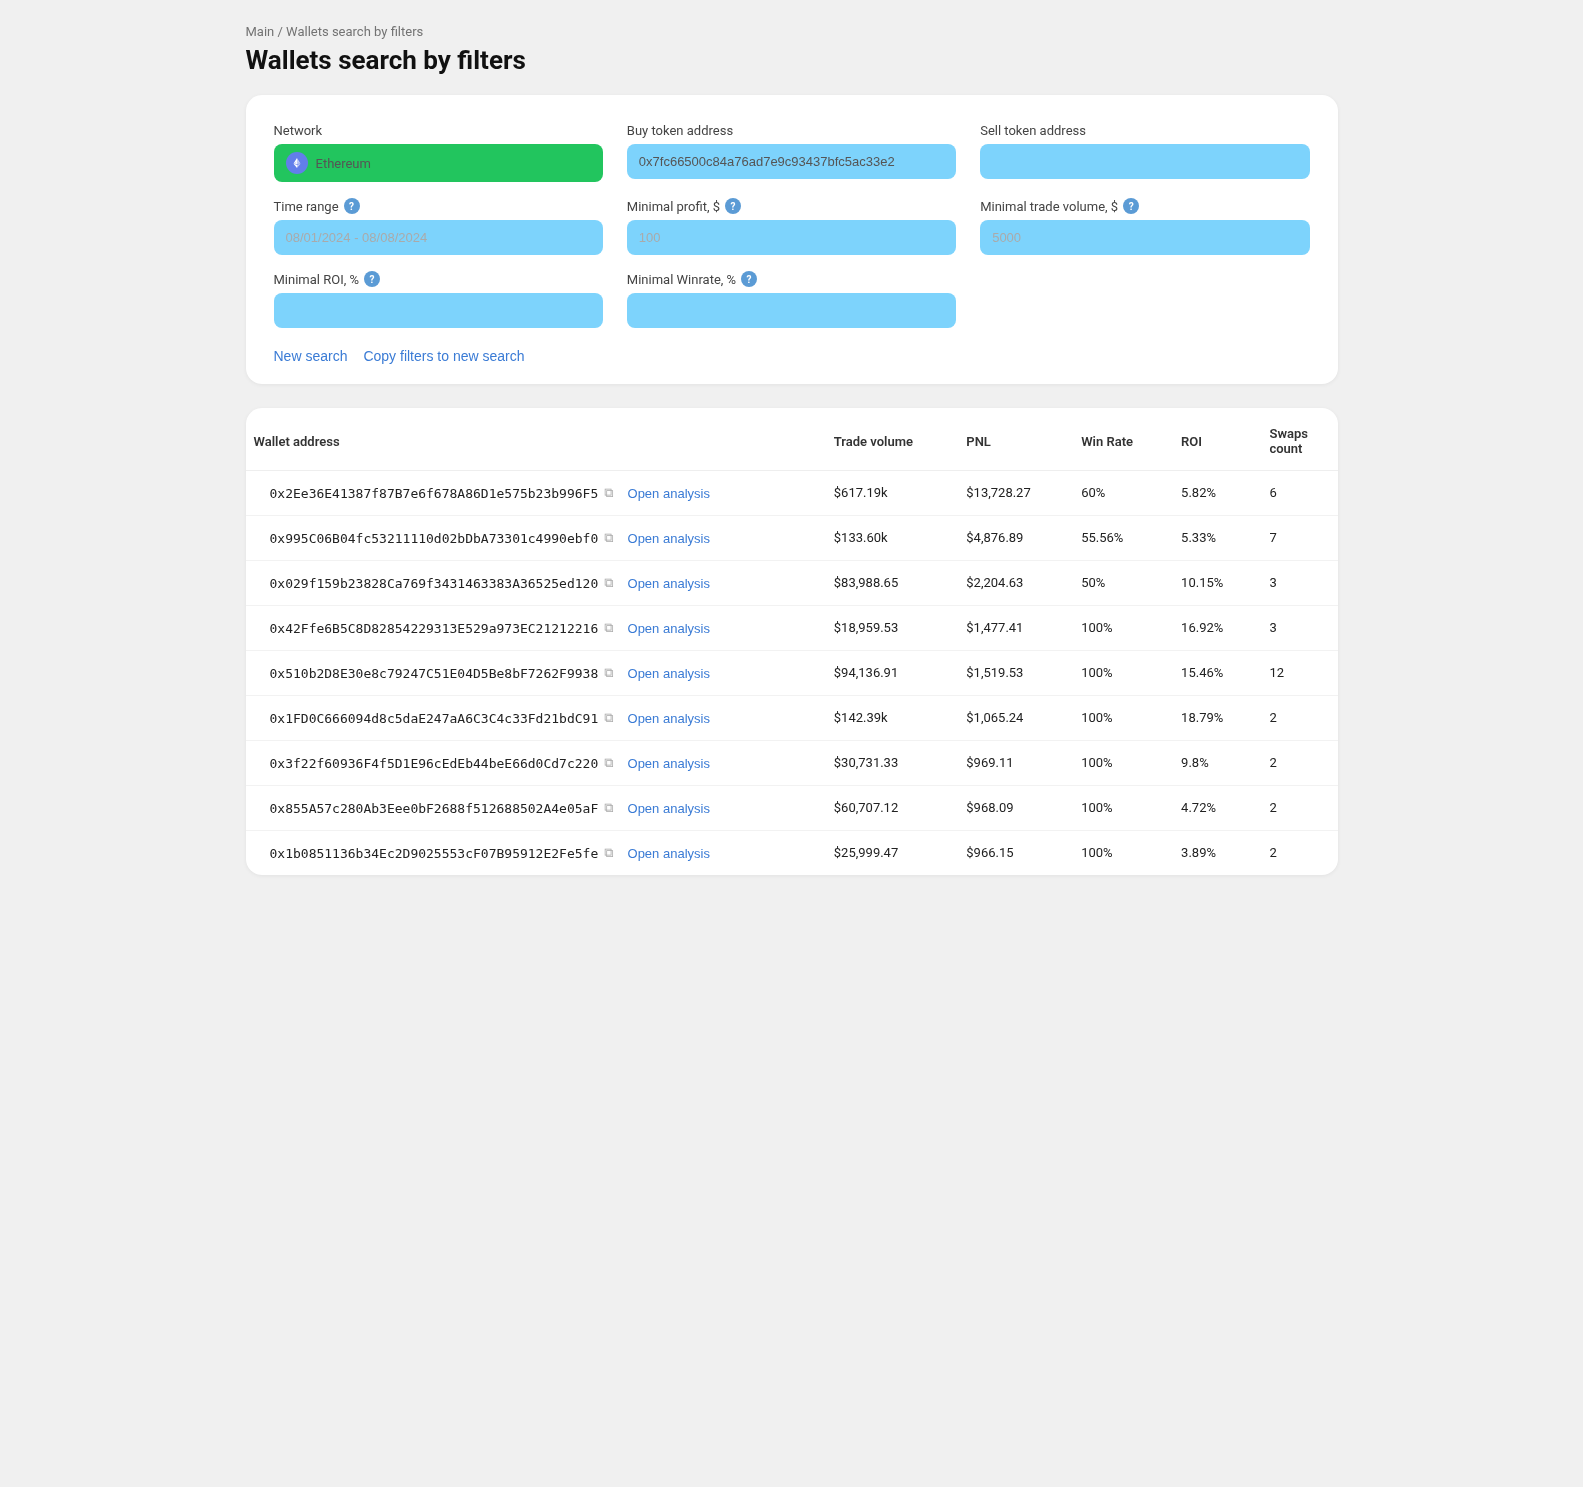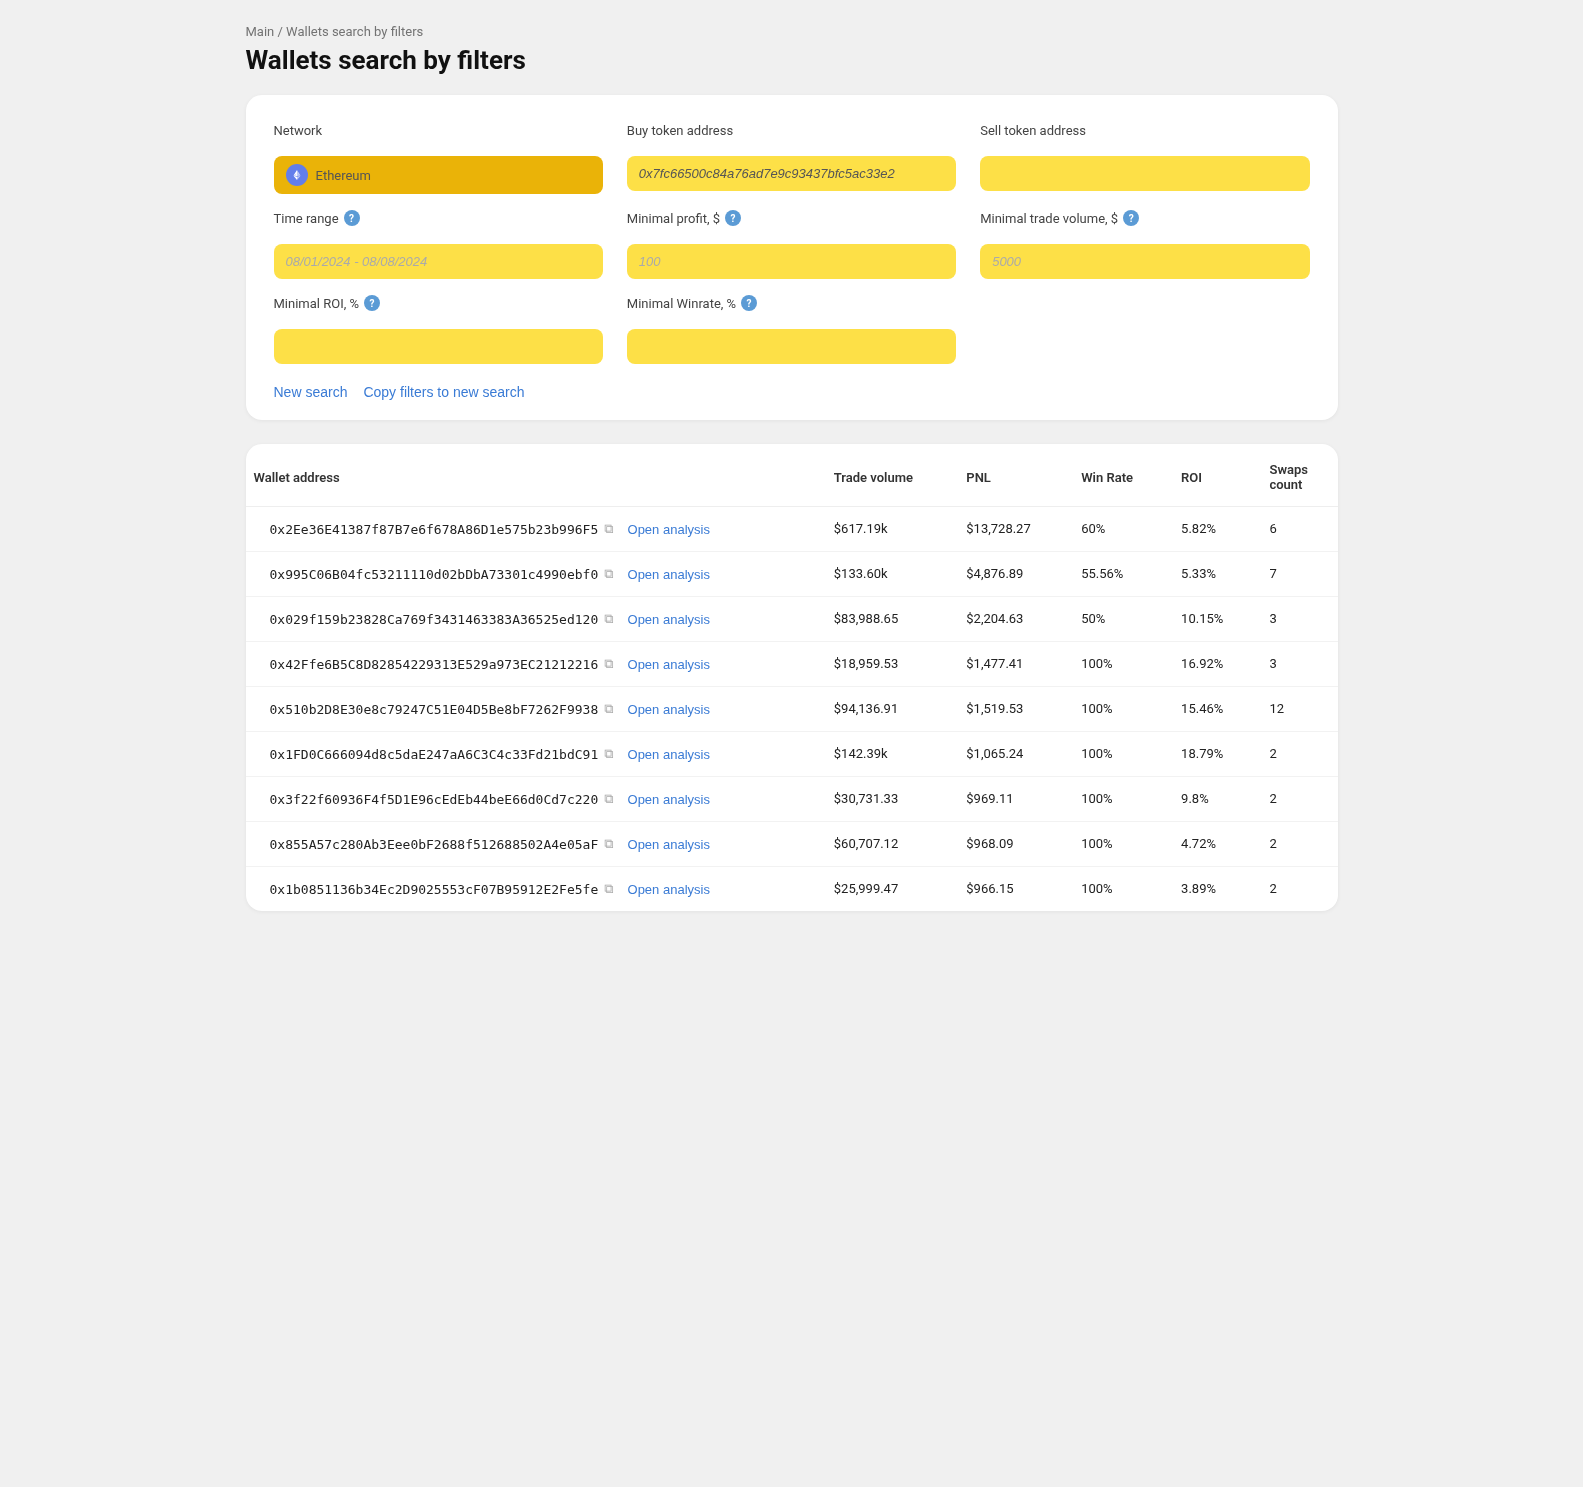--- a/index.html
+++ b/index.html
@@ -34,21 +34,21 @@
       box-shadow: 0 1px 4px rgba(0,0,0,0.06);
     }
     .filters-grid {
       display: grid;
       grid-template-columns: 1fr 1fr 1fr;
       gap: 16px 24px;
     }
     .filter-group {
       display: flex;
       flex-direction: column;
-      gap: 18px;
+      gap: 6px;
     }
     .filter-label {
       font-size: 13px;
       color: #444;
       display: flex;
       align-items: center;
       gap: 5px;
     }
     .help-icon {
       display: inline-flex;
@@ -57,35 +57,34 @@
       width: 16px;
       height: 16px;
       border-radius: 50%;
       background: #5b9bd5;
       color: #fff;
       font-size: 10px;
       font-weight: 700;
       cursor: pointer;
     }
     .filter-input {
-      background: #fde047;
+      background: #7dd3fc;
       border: none;
       border-radius: 8px;
       padding: 10px 12px;
       font-size: 13px;
       color: #555;
       outline: none;
       width: 100%;
-      font-style: italic;
     }
     .filter-input::placeholder { color: #aaa; }
     .network-input-wrapper {
       display: flex;
       align-items: center;
-      background: #eab308;
+      background: #22c55e;
       border-radius: 8px;
       padding: 8px 12px;
       gap: 8px;
     }
     .eth-icon {
       width: 22px;
       height: 22px;
       border-radius: 50%;
       background: #627eea;
       display: flex;

